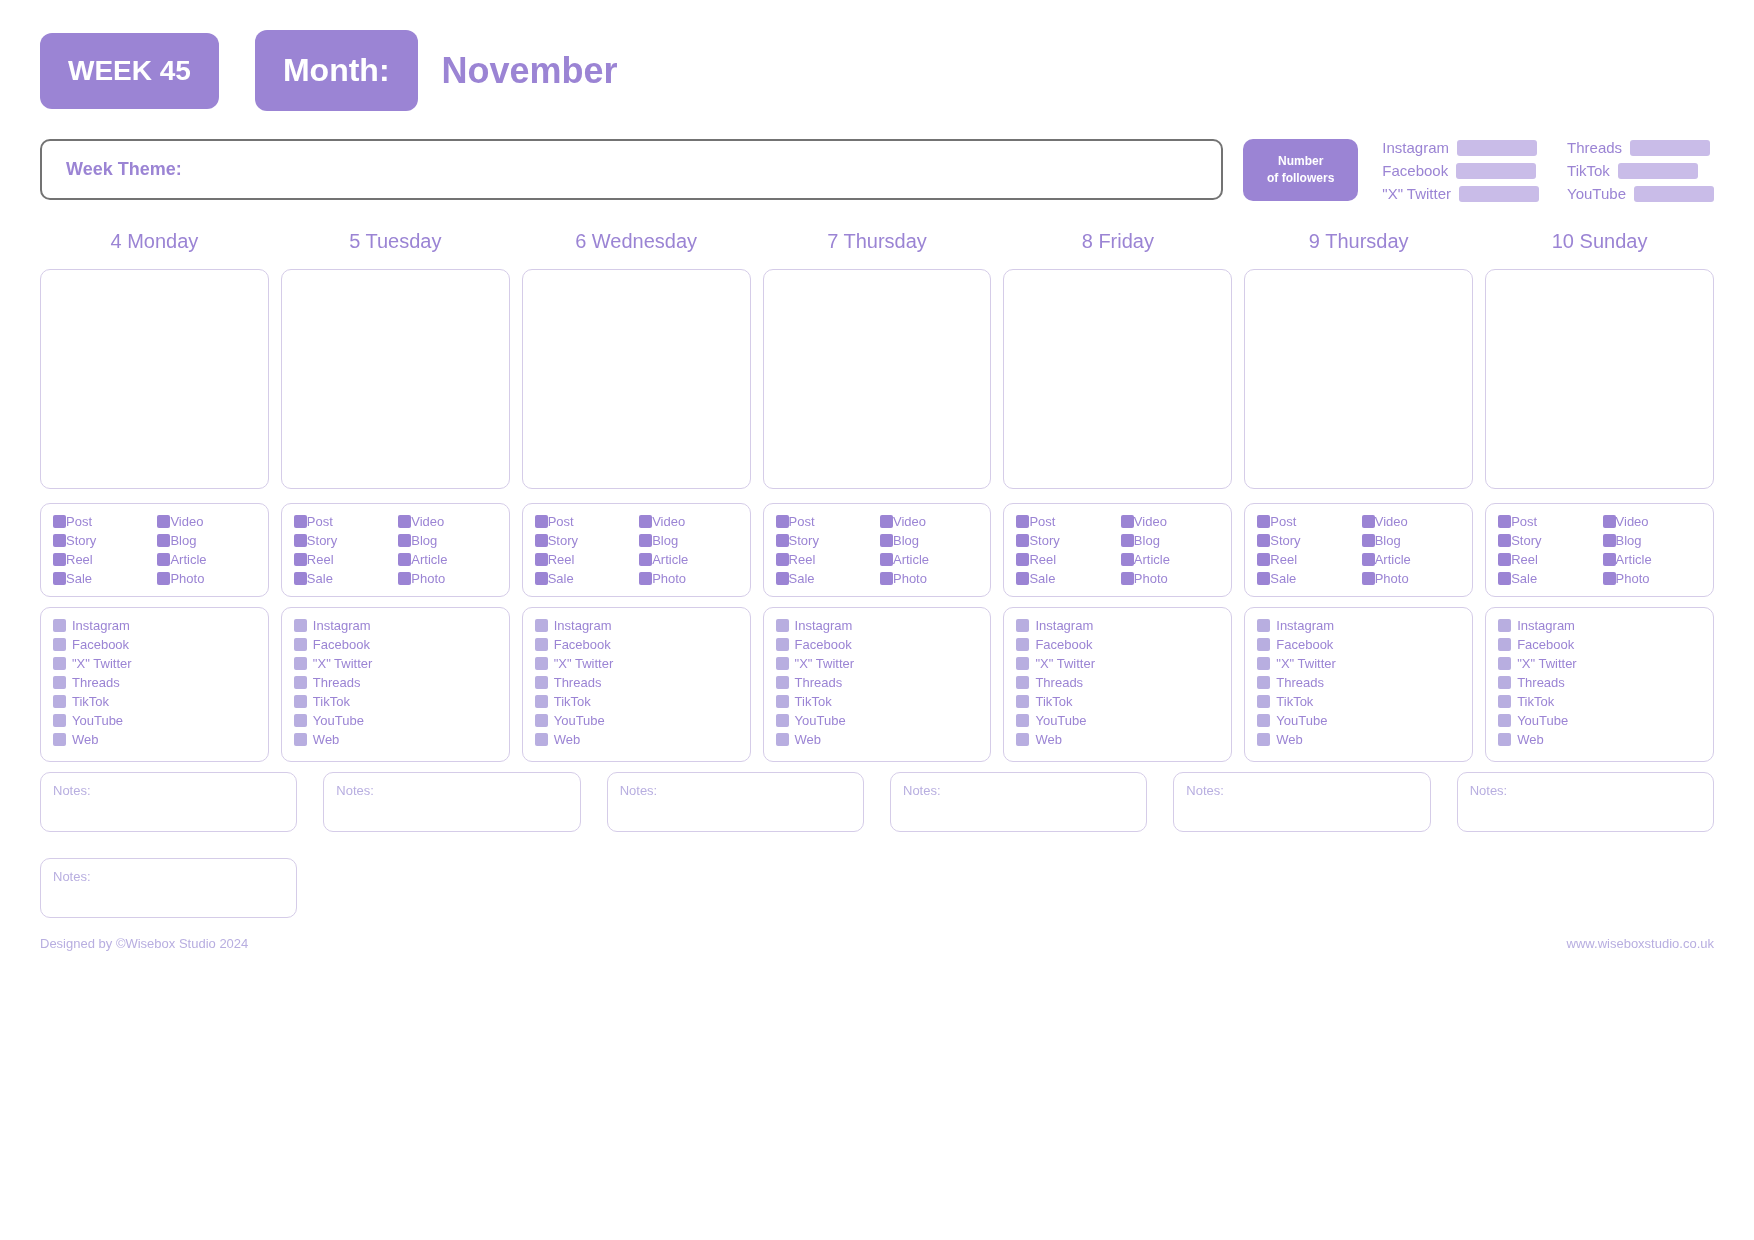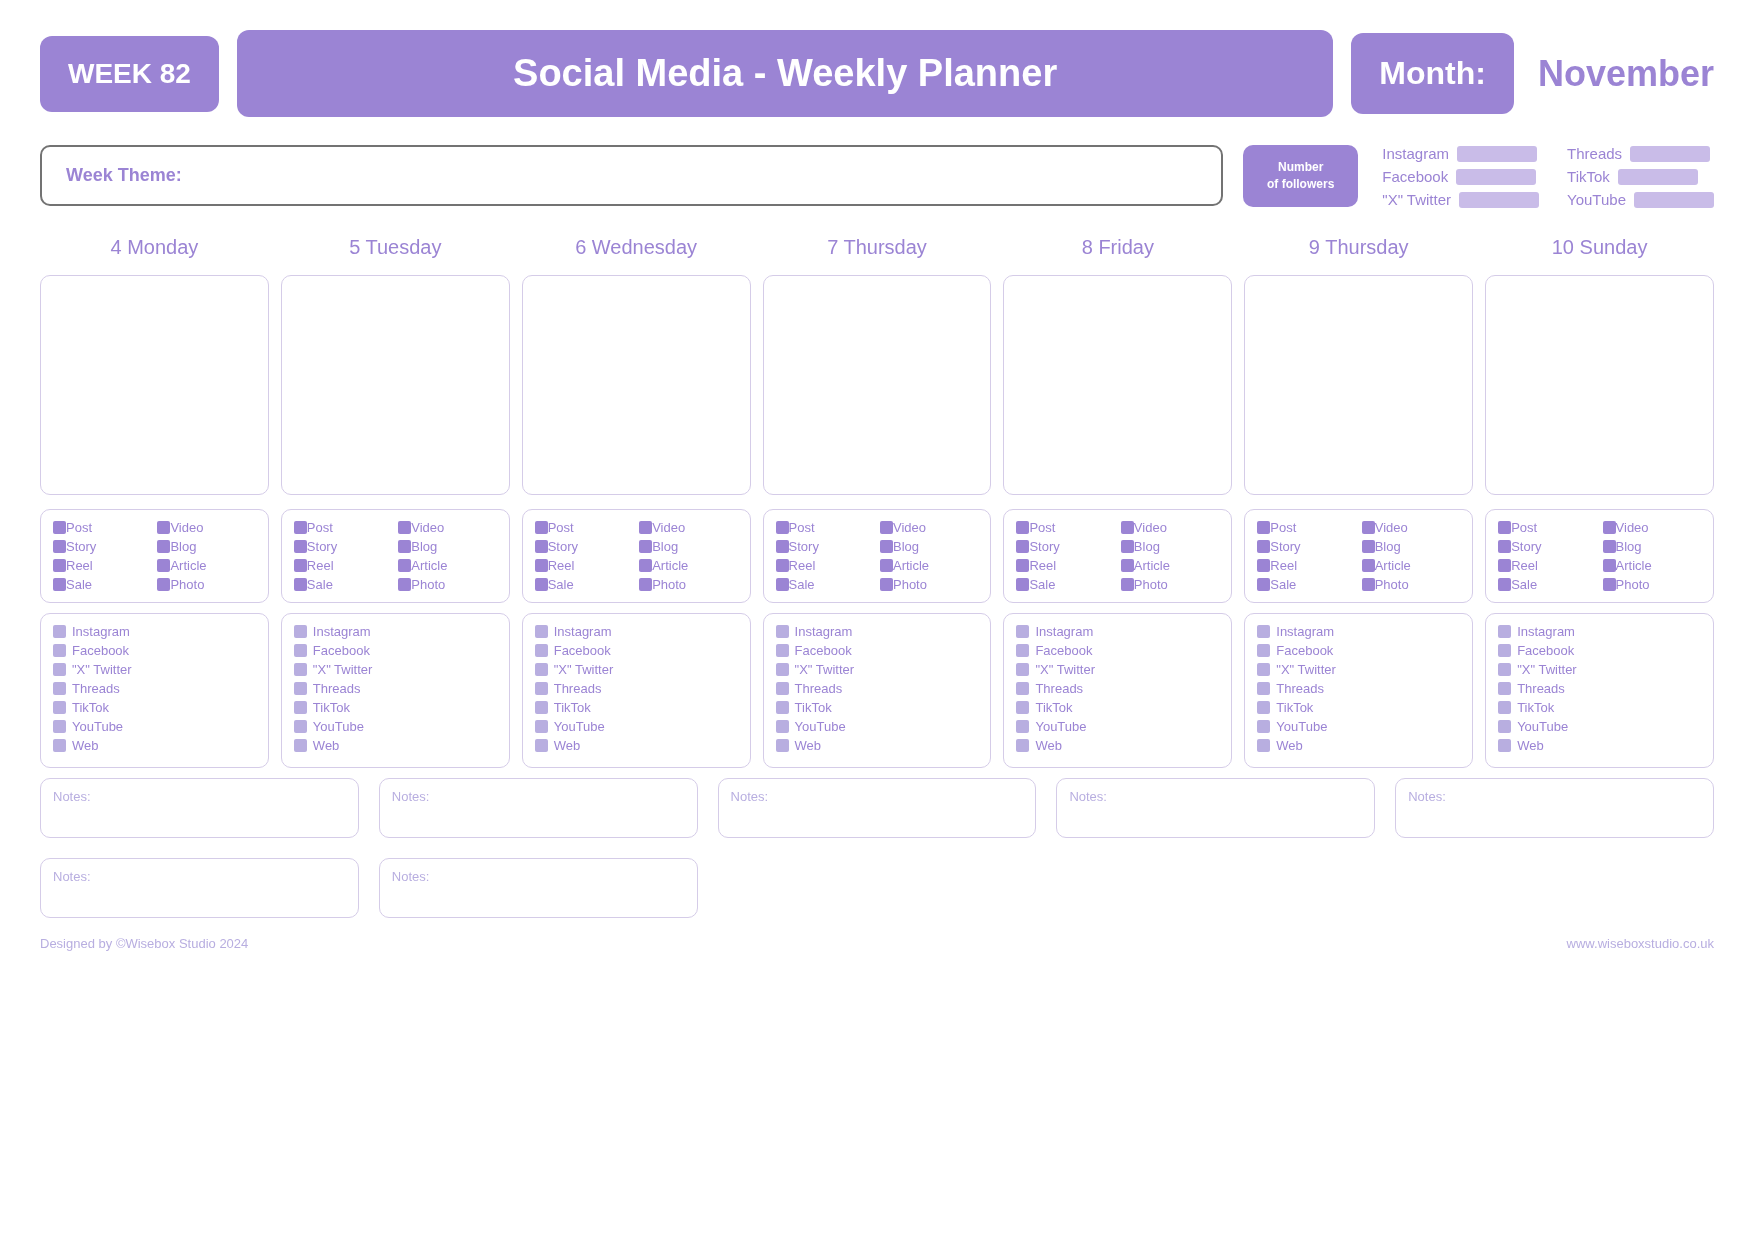--- a/index.html
+++ b/index.html
@@ -196,22 +196,22 @@
     .plat-sq {
       width: 13px;
       height: 13px;
       background: #b8aee0;
       border-radius: 2px;
       flex-shrink: 0;
     }
     
     .notes-grid {
       display: grid;
-      grid-template-columns: repeat(5, 1fr);
-      gap: 20px;
+      grid-template-columns: repeat(6, 1fr);
+      gap: 26px;
       margin-bottom: 18px;
     }
     .notes-box {
       border: 1.5px solid #d5cce8;
       border-radius: 10px;
       padding: 10px 12px;
       min-height: 60px;
       background: #fff;
       font-size: 13px;
       color: #b8aee0;
@@ -222,22 +222,21 @@
       justify-content: space-between;
       font-size: 13px;
       color: #b8aee0;
       margin-top: 10px;
     }
   </style>
 </head>
 <body>
 
 <div class="header">
-  <div class="week-badge">WEEK 82</div>
-  <div class="title-box">Social Media - Weekly Planner</div>
+  <div class="week-badge">WEEK 45</div>
   <div class="month-section">
     <div class="month-label">Month:</div>
     <div class="month-name">November</div>
   </div>
 </div>
 
 <div class="meta-row">
   <div class="week-theme-box">
     <span>Week Theme:</span>
   </div>

